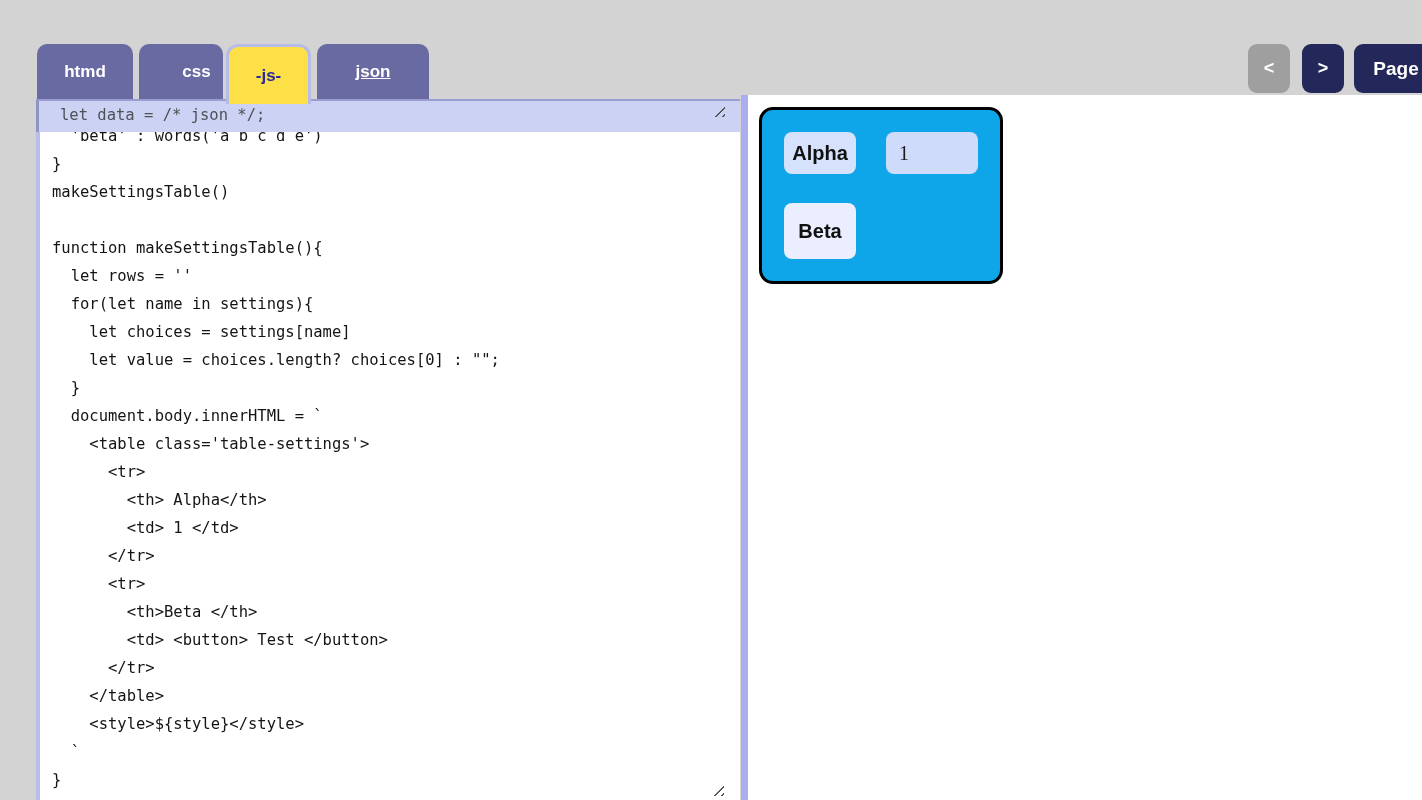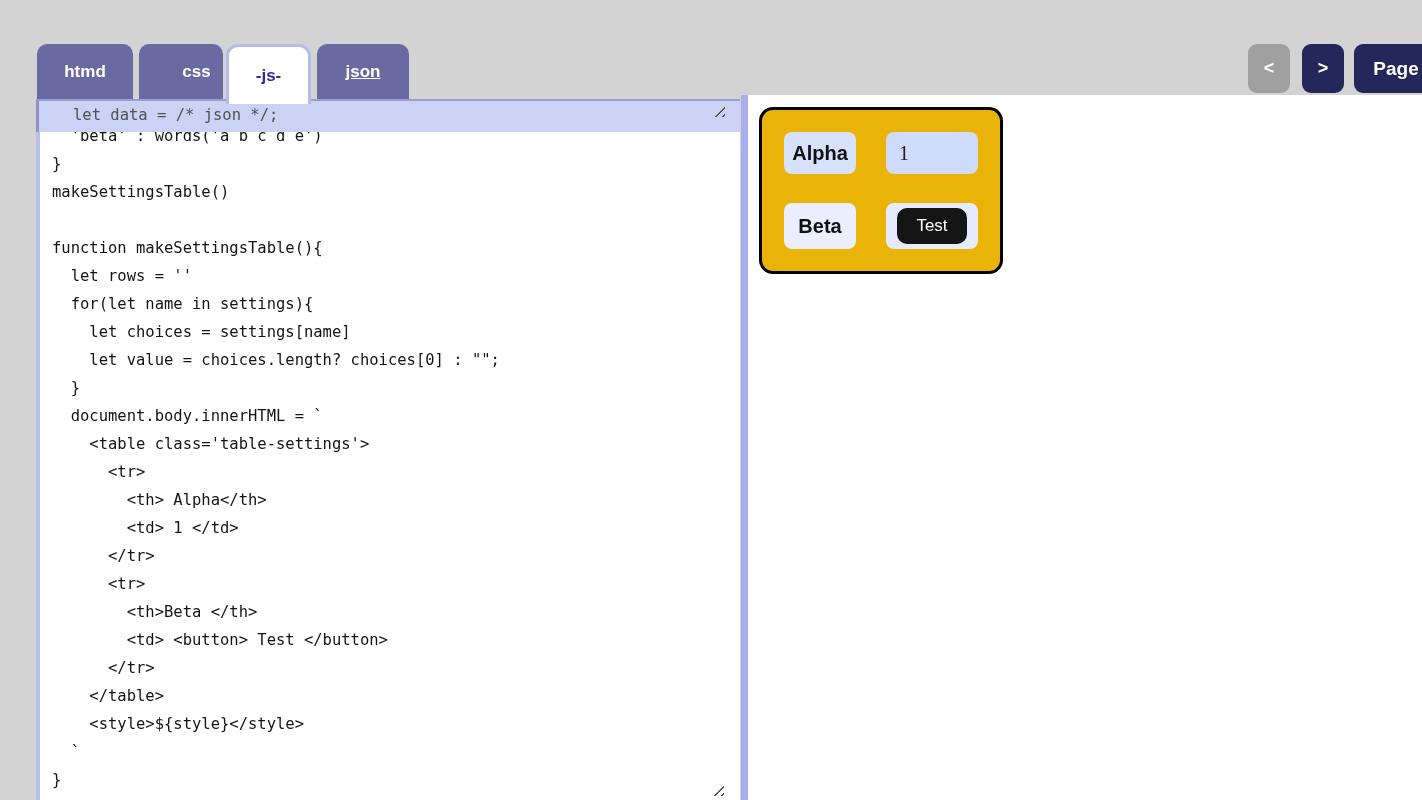--- a/index.html
+++ b/index.html
@@ -15,24 +15,24 @@
   .tab {
     position: absolute; top: 8px; height: 55px;
     background: #6a6aa3; color: #ffffff;
     border-radius: 10px 10px 0 0;
     display: flex; align-items: center; justify-content: center;
     font-weight: bold; font-size: 17px;
     cursor: pointer; z-index: 2;
   }
   .tab-htmd { left: 1px;   width: 96px; }
   .tab-css  { left: 103px; width: 84px; padding-left: 31px; }
-  .tab-json { left: 281px; width: 92px; text-decoration: underline; }
+  .tab-json { left: 281px; width: 112px; text-decoration: underline; }
   .tab-js {
     left: 190px; width: 85px; height: 60px;
-    background: #ffffff; color: #2b2b9b;
+    background: #fde047; color: #2b2b9b;
     border: 3px solid #b7bbe8; border-bottom: none;
     border-radius: 12px 12px 0 0; z-index: 4;
   }
 
   
   .pager-btn {
     position: absolute; top: 8px; height: 49px;
     border: none; border-radius: 9px;
     color: #ffffff; font-weight: bold; font-size: 18px;
     font-family: "Liberation Sans", sans-serif;
@@ -44,21 +44,21 @@
   .btn-page { left: 1318px; width: 100px; background: #232759; font-size: 19px; }
 
   
   .pinned-line {
     position: absolute; left: 0; top: 63px; width: 704px; height: 33px;
     background: #ccd2f3;
     border-top: 2px solid #9a9dd0; border-left: 3px solid #8f93c6;
     color: #4e5156;
     font-family: "DejaVu Sans Mono", monospace;
     font-size: 15.5px; line-height: 29px;
-    padding-left: 22px;
+    padding-left: 9px;
     z-index: 3; overflow: hidden;
   }
   .code-editor {
     position: absolute; left: 0; top: 96px; width: 704px; height: 680px;
     background: #ffffff;
     border-left: 4px solid #b9bdea;
     overflow: hidden; z-index: 1;
     cursor: text;
   }
   .code-editor pre {
@@ -79,32 +79,32 @@
   .preview-panel {
     position: absolute; left: 705px; top: 59px; width: 717px; height: 732px;
     background: #ffffff;
     border-left: 7px solid #aaadee; border-right: 7px solid #aaadee;
   }
   .settings-table {
     display: inline-grid;
     grid-template-columns: 96px 116px;
     column-gap: 6px; row-gap: 5px;
     margin: 12px 0 0 11px;
-    background: #eab308;
+    background: #0ea5e9;
     border: 3px solid #000000;
     border-radius: 14px;
     padding: 10px;
   }
   .cell {
     border-radius: 8px;
     display: flex; align-items: center; justify-content: center;
   }
   .cell.th { font-weight: bold; font-size: 20px; color: #101010; }
   .r1 { height: 42px; }
-  .r2 { height: 46px; }
+  .r2 { height: 56px; }
   .th-1 { background: #d6e1fb; }
   .td-1 { background: #cedbfb; justify-content: flex-start; padding-left: 13px;
           font-family: "Liberation Serif", serif; font-size: 20px; color: #1c1c1c; }
   .th-2 { background: #eaeefe; }
   .td-2 { background: #e6ebfd; }
   .test-button {
     background: #141414; color: #ffffff;
     border: none; border-radius: 10px;
     padding: 8px 19px;
     font-family: "Liberation Sans", sans-serif;
@@ -163,17 +163,14 @@
   `
 }</pre>
   <span class="grip"></span>
 </div>
 
 <div class="preview-panel">
   <div class="settings-table">
     <div class="cell th th-1 r1">Alpha</div>
     <div class="cell td-1 r1">1</div>
     <div class="cell th th-2 r2">Beta</div>
-    <div class="cell td-2 r2">
-      <button class="test-button">Test</button>
-    </div>
   </div>
 </div>
 
 </body></html>

